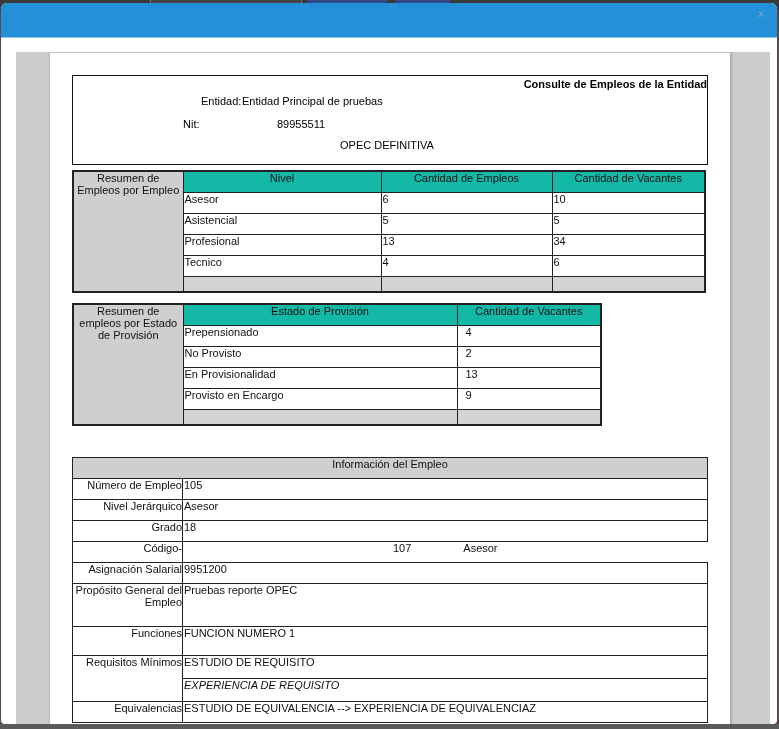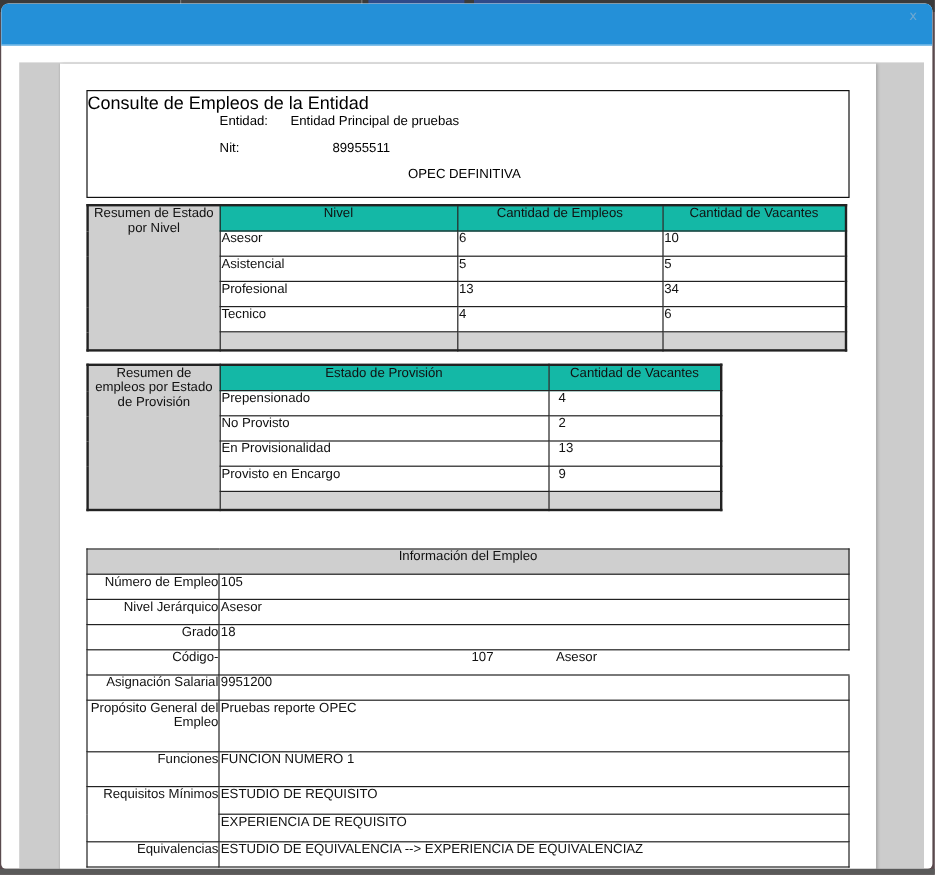--- a/index.html
+++ b/index.html
@@ -28,21 +28,21 @@
   .viewer {
     position:absolute; left:15px; top:49px; width:754px; height:680px;
     background:#cccccc;
   }
   .page {
     position:absolute; left:34px; top:1px; width:680px; height:680px;
     background:#ffffff; box-shadow:2px 0 2px #aaaaaa, -1px 0 1px #bbbbbb;
   }
   
   .hdr { position:absolute; left:22px; top:22px; width:634px; height:88px; border:1px solid #111; }
-  .hdr .title { position:absolute; left:0; width:100%; top:2px; text-align:left; font-size:15px; padding-left:0; }
+  .hdr .title { position:absolute; left:0; width:100%; top:2px; text-align:right; font-size:11px; padding-left:0;font-weight:bold; }
   .hdr .lbl { position:absolute; font-size:11px; }
   
   table.t { border-collapse:collapse; position:absolute; font-size:11px; color:#111; }
   table.t td { border:1px solid #222; padding:0 1px; vertical-align:top; height:20px; }
   .side { background:#cfcfcf; text-align:center; line-height:12px; }
   .head { background:#14b8a6; text-align:center; }
   .empty { background:#d3d3d3; height:14px !important; }
   .info-head { background:#cfcfcf; text-align:center; height:21px; }
   .lab { text-align:right; padding-right:0 !important; white-space:nowrap; }
   .bottom-bar { position:absolute; left:0; top:724px; width:779px; height:5px; background:#5a5a5a; }
@@ -59,37 +59,37 @@
 <div class="modal">
   <div class="modal-header">
     <div class="close-btn">x</div>
   </div>
 
   <div class="viewer">
     <div class="page">
 
       <div class="hdr">
         <div class="title" style="left:0;width:100%;">Consulte de Empleos de la Entidad</div>
-        <div class="lbl" style="left:110px;top:19px;">Entidad:</div>
+        <div class="lbl" style="left:128px;top:19px;">Entidad:</div>
         <div class="lbl" style="left:169px;top:19px;">Entidad Principal de pruebas</div>
         <div class="lbl" style="left:110px;top:42px;">Nit:</div>
         <div class="lbl" style="left:169px;top:42px;padding-left:35px;">89955511</div>
         <div class="lbl" style="left:267px;top:63px;">OPEC DEFINITIVA</div>
       </div>
 
       <table class="t" style="left:22px;top:117px;width:634px;border:2px solid #222;">
         <colgroup>
             <col style="width:110px">
             <col style="width:198px">
             <col style="width:171px">
             <col>
           </colgroup>
         <tbody>
             <tr>
-          <td class="side" rowspan="6">Resumen de Estado por Nivel</td>
+          <td class="side" rowspan="6">Resumen de Empleos por Empleo</td>
           <td class="head">Nivel</td>
           <td class="head">Cantidad de Empleos</td>
           <td class="head">Cantidad de Vacantes</td>
         </tr>
         <tr>
           <td>Asesor</td>
           <td>6</td>
           <td>10</td>
         </tr>
         <tr>
@@ -187,21 +187,21 @@
         </tr>
         <tr>
           <td class="lab" style="height:28px;">Funciones</td>
           <td>FUNCION NUMERO 1</td>
         </tr>
         <tr>
           <td class="lab" rowspan="2">Requisitos Mínimos</td>
           <td style="height:22px;">ESTUDIO DE REQUISITO</td>
         </tr>
         <tr>
-          <td style="height:22px;">EXPERIENCIA DE REQUISITO</td>
+          <td style="height:22px;font-style:italic;">EXPERIENCIA DE REQUISITO</td>
         </tr>
         <tr>
           <td class="lab">Equivalencias</td>
           <td>ESTUDIO DE EQUIVALENCIA --&gt; EXPERIENCIA DE EQUIVALENCIAZ</td>
         </tr>
       </tbody>
         </table>
 
     </div>
   </div>

